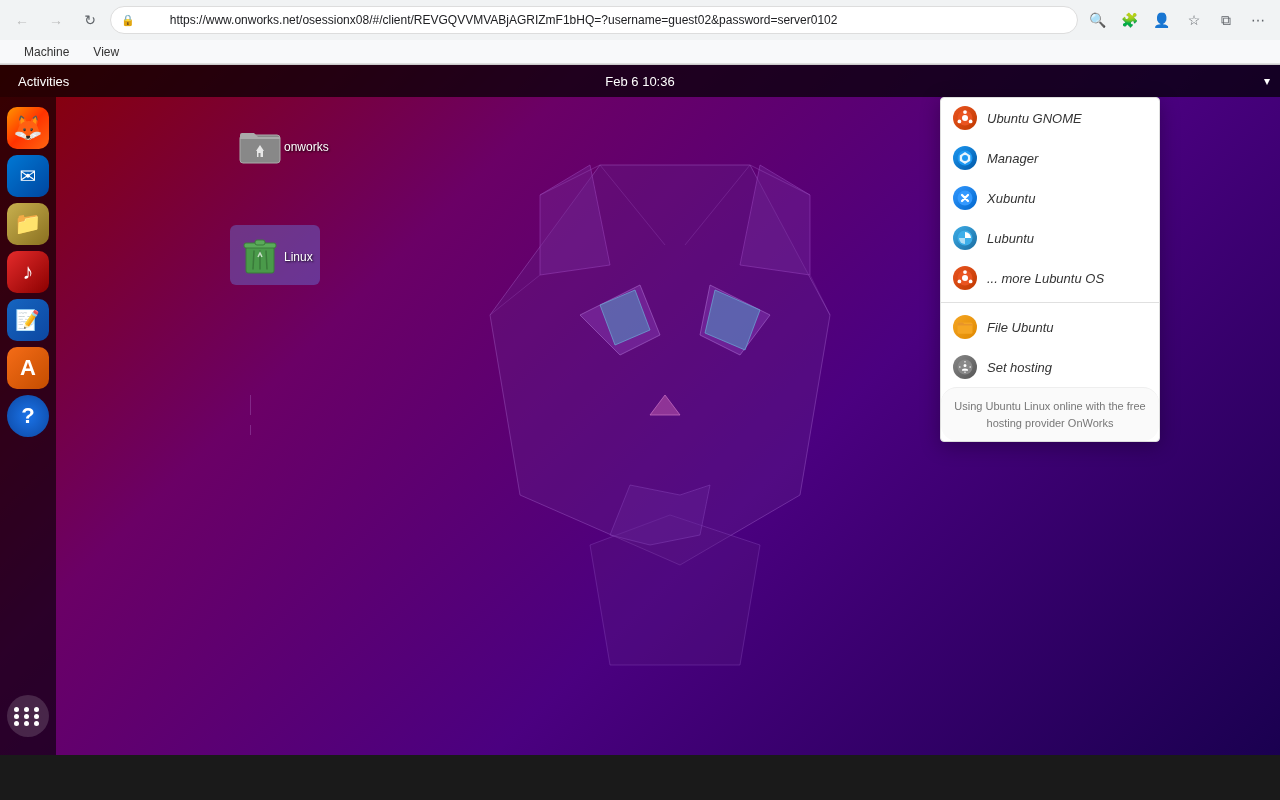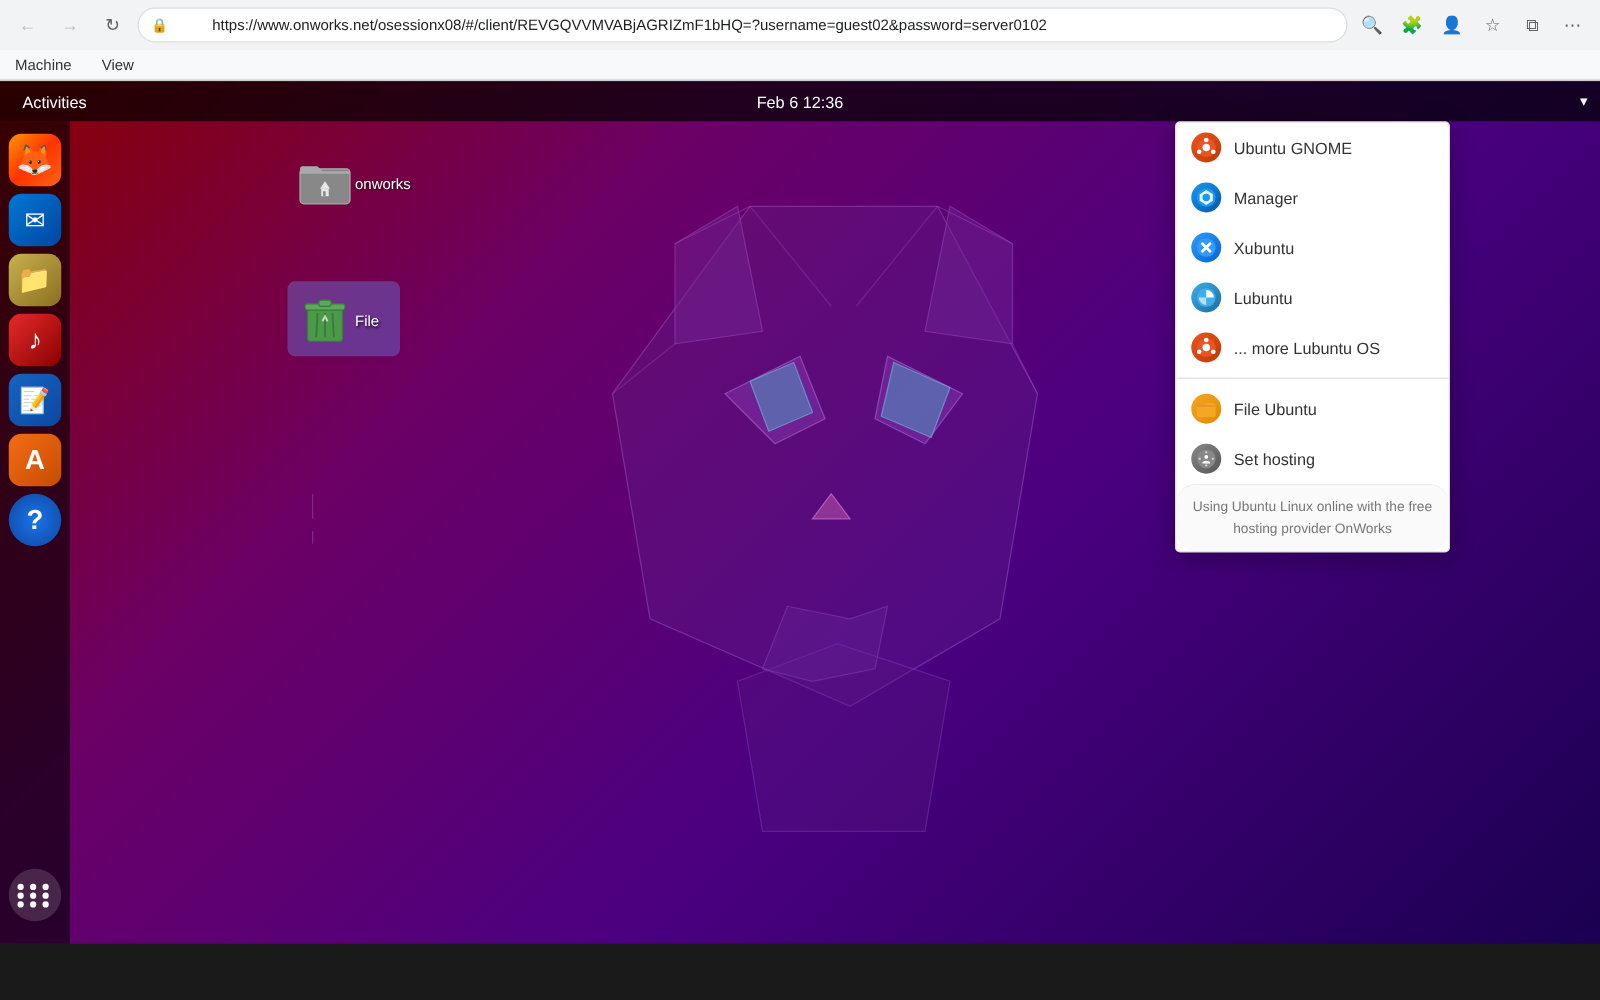--- a/index.html
+++ b/index.html
@@ -51,21 +51,21 @@
       border: none; background: transparent;
       border-radius: 50%; cursor: pointer;
       display: flex; align-items: center; justify-content: center;
       color: #5f6368; font-size: 14px;
     }
 
     
     .menu-bar {
       display: flex;
       align-items: center;
-      padding: 2px 8px;
+      padding: 2px 20px;
       background: #f8f9fa;
       border-bottom: 1px solid #e0e0e0;
       height: 24px;
       gap: 16px;
     }
     .menu-item {
       font-size: 12px; color: #333;
       cursor: pointer; padding: 2px 4px;
     }
 
@@ -175,21 +175,21 @@
       background: white;
       border: 1px solid #ddd;
       border-radius: 4px;
       box-shadow: 0 4px 20px rgba(0,0,0,0.3);
       z-index: 100;
       overflow: hidden;
     }
     .dropdown-item {
       display: flex; align-items: center;
       padding: 8px 12px; gap: 10px;
-      cursor: pointer; font-size: 13px; color: #333;
+      cursor: pointer; font-size: 13px; color: #333; font-style: italic;
     }
     .dropdown-item-icon {
       width: 24px; height: 24px;
       border-radius: 50%;
       display: flex; align-items: center; justify-content: center;
       font-size: 14px;
       flex-shrink: 0;
     }
     .dropdown-divider { height: 1px; background: #e0e0e0; margin: 4px 0; }
     .dropdown-footer {
@@ -287,21 +287,21 @@
     <line x1="580" y1="200" x2="560" y2="160" stroke="rgba(180,120,220,0.3)" stroke-width="1"></line>
 
     <line x1="350" y1="50" x2="415" y2="130" stroke="rgba(180,120,220,0.3)" stroke-width="1"></line>
     <line x1="500" y1="50" x2="435" y2="130" stroke="rgba(180,120,220,0.3)" stroke-width="1"></line>
 
     <polygon points="380,370 430,380 460,370 450,420 400,430 360,420" fill="rgba(110,50,160,0.4)" stroke="rgba(170,110,220,0.4)" stroke-width="1"></polygon>
   </svg>
 
   <div class="gnome-topbar">
     <span class="gnome-activities">Activities</span>
-    <span class="gnome-clock">Feb 6  12:36</span>
+    <span class="gnome-clock">Feb 6  10:36</span>
     <div class="gnome-tray">
       <span class="gnome-tray-icon">▾</span>
     </div>
   </div>
 
   <div class="dock">
 
     <div class="dock-icon ff-icon" title="Firefox" style="background: linear-gradient(135deg, #FF9500, #FF3300, #FF6611);">
       <span style="font-size:24px;">🦊</span>
     </div>
@@ -369,21 +369,21 @@
 
         <rect x="19" y="9" width="10" height="5" rx="2" fill="#5aaa5a" stroke="#3a7a3a" stroke-width="1"></rect>
 
         <line x1="18" y1="20" x2="17" y2="38" stroke="#3a7a3a" stroke-width="1.5" stroke-linecap="round"></line>
         <line x1="24" y1="20" x2="24" y2="38" stroke="#3a7a3a" stroke-width="1.5" stroke-linecap="round"></line>
         <line x1="30" y1="20" x2="31" y2="38" stroke="#3a7a3a" stroke-width="1.5" stroke-linecap="round"></line>
 
         <path d="M22,26 L24,22 L26,26" fill="none" stroke="rgba(255,255,255,0.7)" stroke-width="1.5"></path>
       </svg>
     </div>
-    <span class="desktop-icon-label">File</span>
+    <span class="desktop-icon-label">Linux</span>
   </div>
 
   <div class="dropdown-menu">
 
     <div class="dropdown-item">
       <div class="dropdown-item-icon ic-ubuntu">
         <svg width="18" height="18" viewBox="0 0 24 24" xmlns="http://www.w3.org/2000/svg">
           <circle cx="12" cy="12" r="10" fill="#E95420"></circle>
           <circle cx="12" cy="12" r="4" fill="white"></circle>
           <circle cx="12" cy="4" r="2.5" fill="white"></circle>

